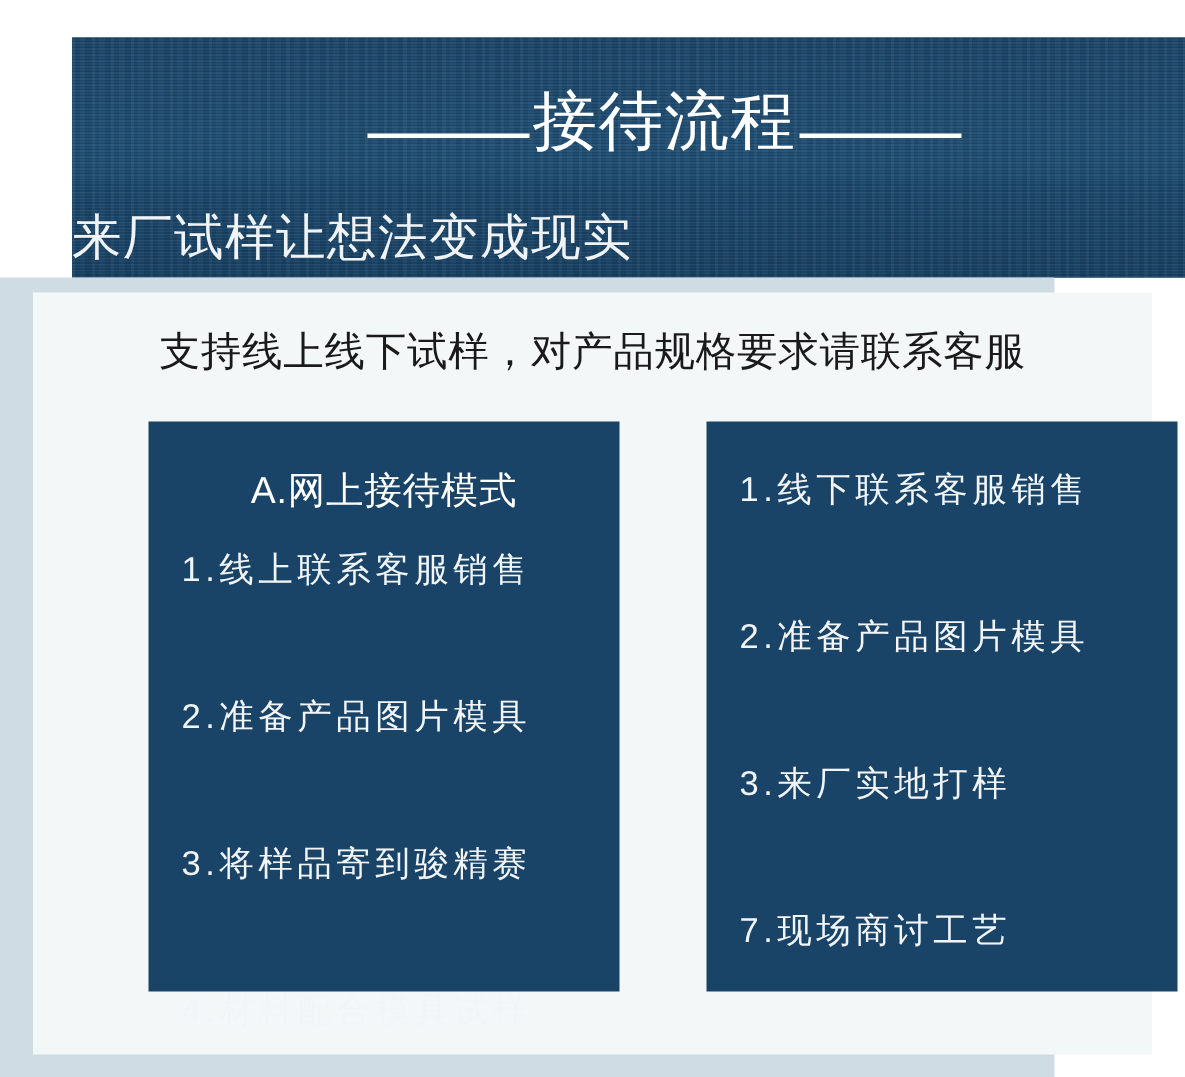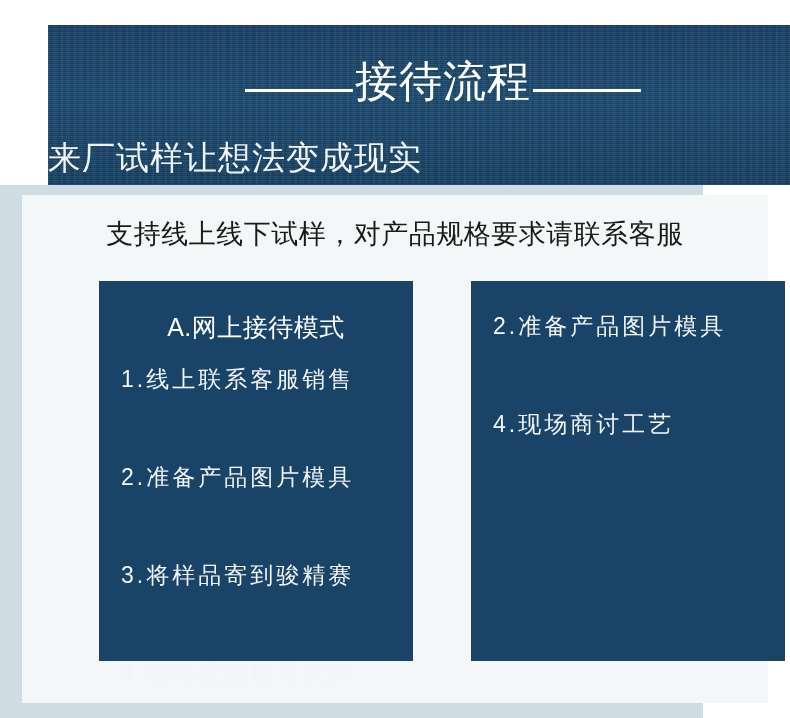--- a/index.html
+++ b/index.html
@@ -221,22 +221,24 @@
           <div class="card-list">
             <div class="card-item">1.线上联系客服销售</div>
             <div class="card-item">2.准备产品图片模具</div>
             <div class="card-item">3.将样品寄到骏精赛</div>
             <div class="card-item">4.材料配合模具试样</div>
           </div>
         </div>
 
         <div class="card">
           <div class="card-list">
+            <div class="card-item">1.线下联系客服销售</div>
             <div class="card-item">2.准备产品图片模具</div>
-            <div class="card-item">4.现场商讨工艺</div>
+            <div class="card-item">3.来厂实地打样</div>
+            <div class="card-item">7.现场商讨工艺</div>
           </div>
         </div>
 
       </div>
     </div>
   </div>
 
 </div>
 
 </body></html>

